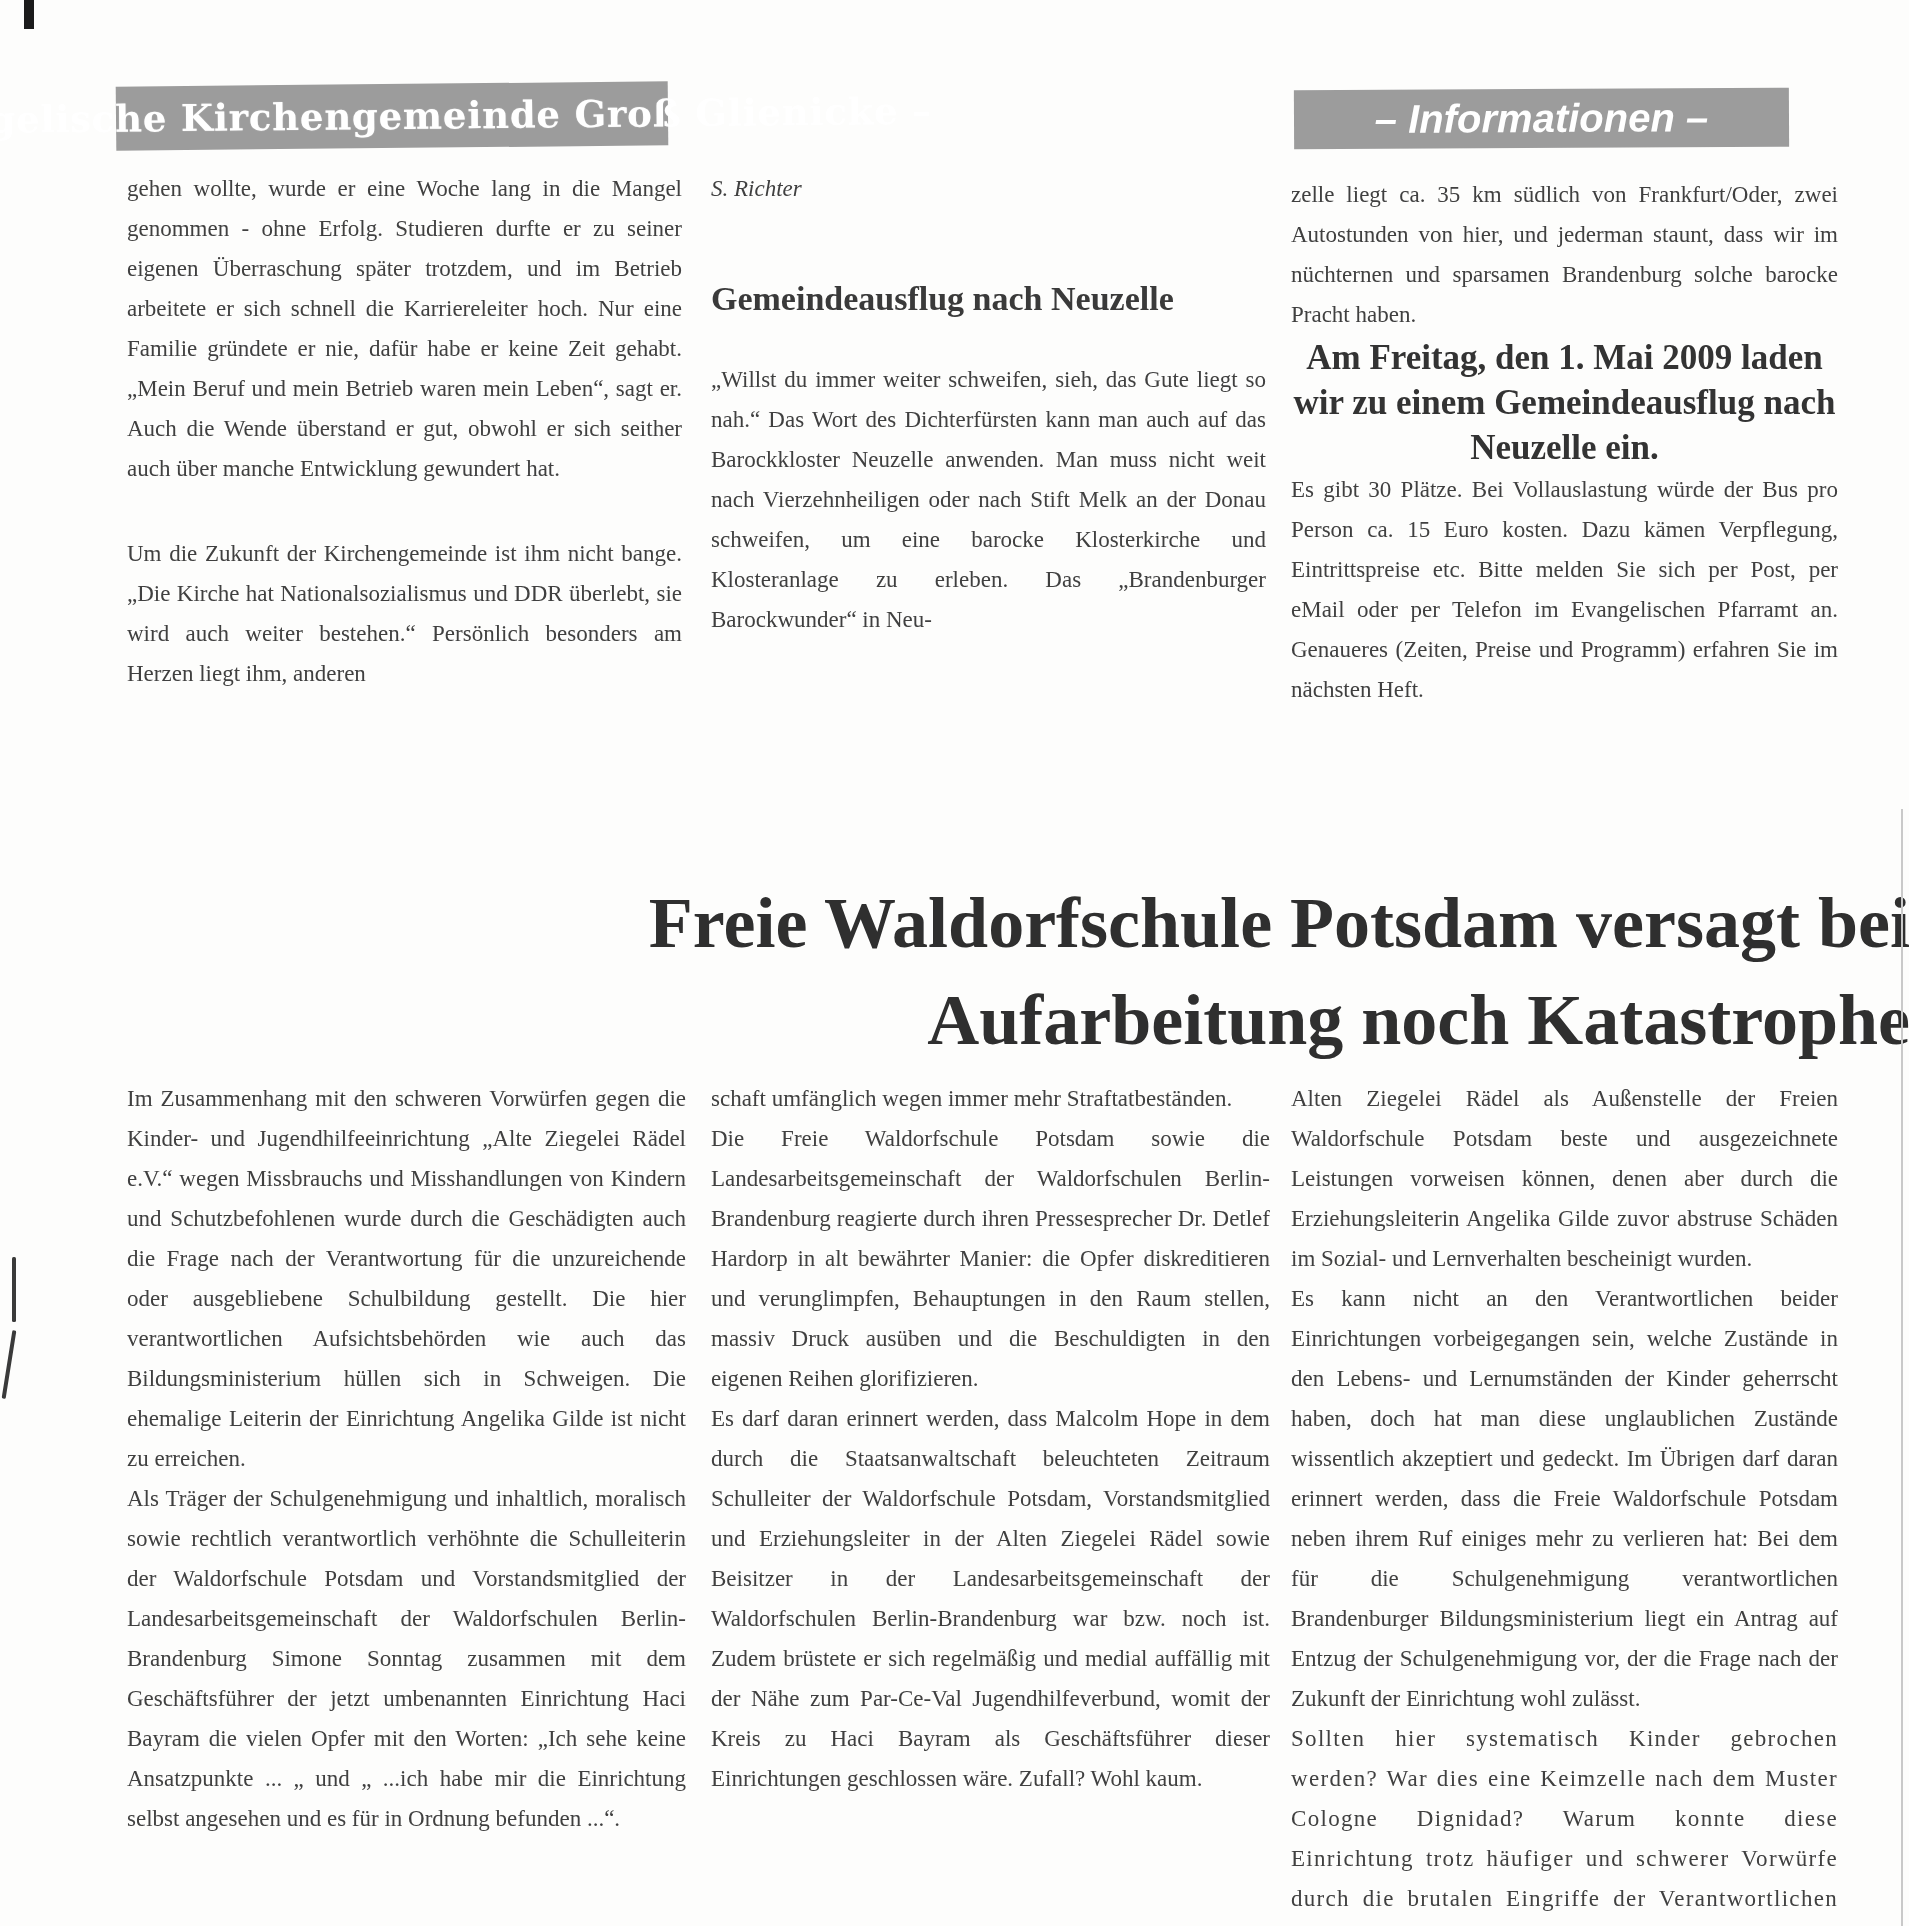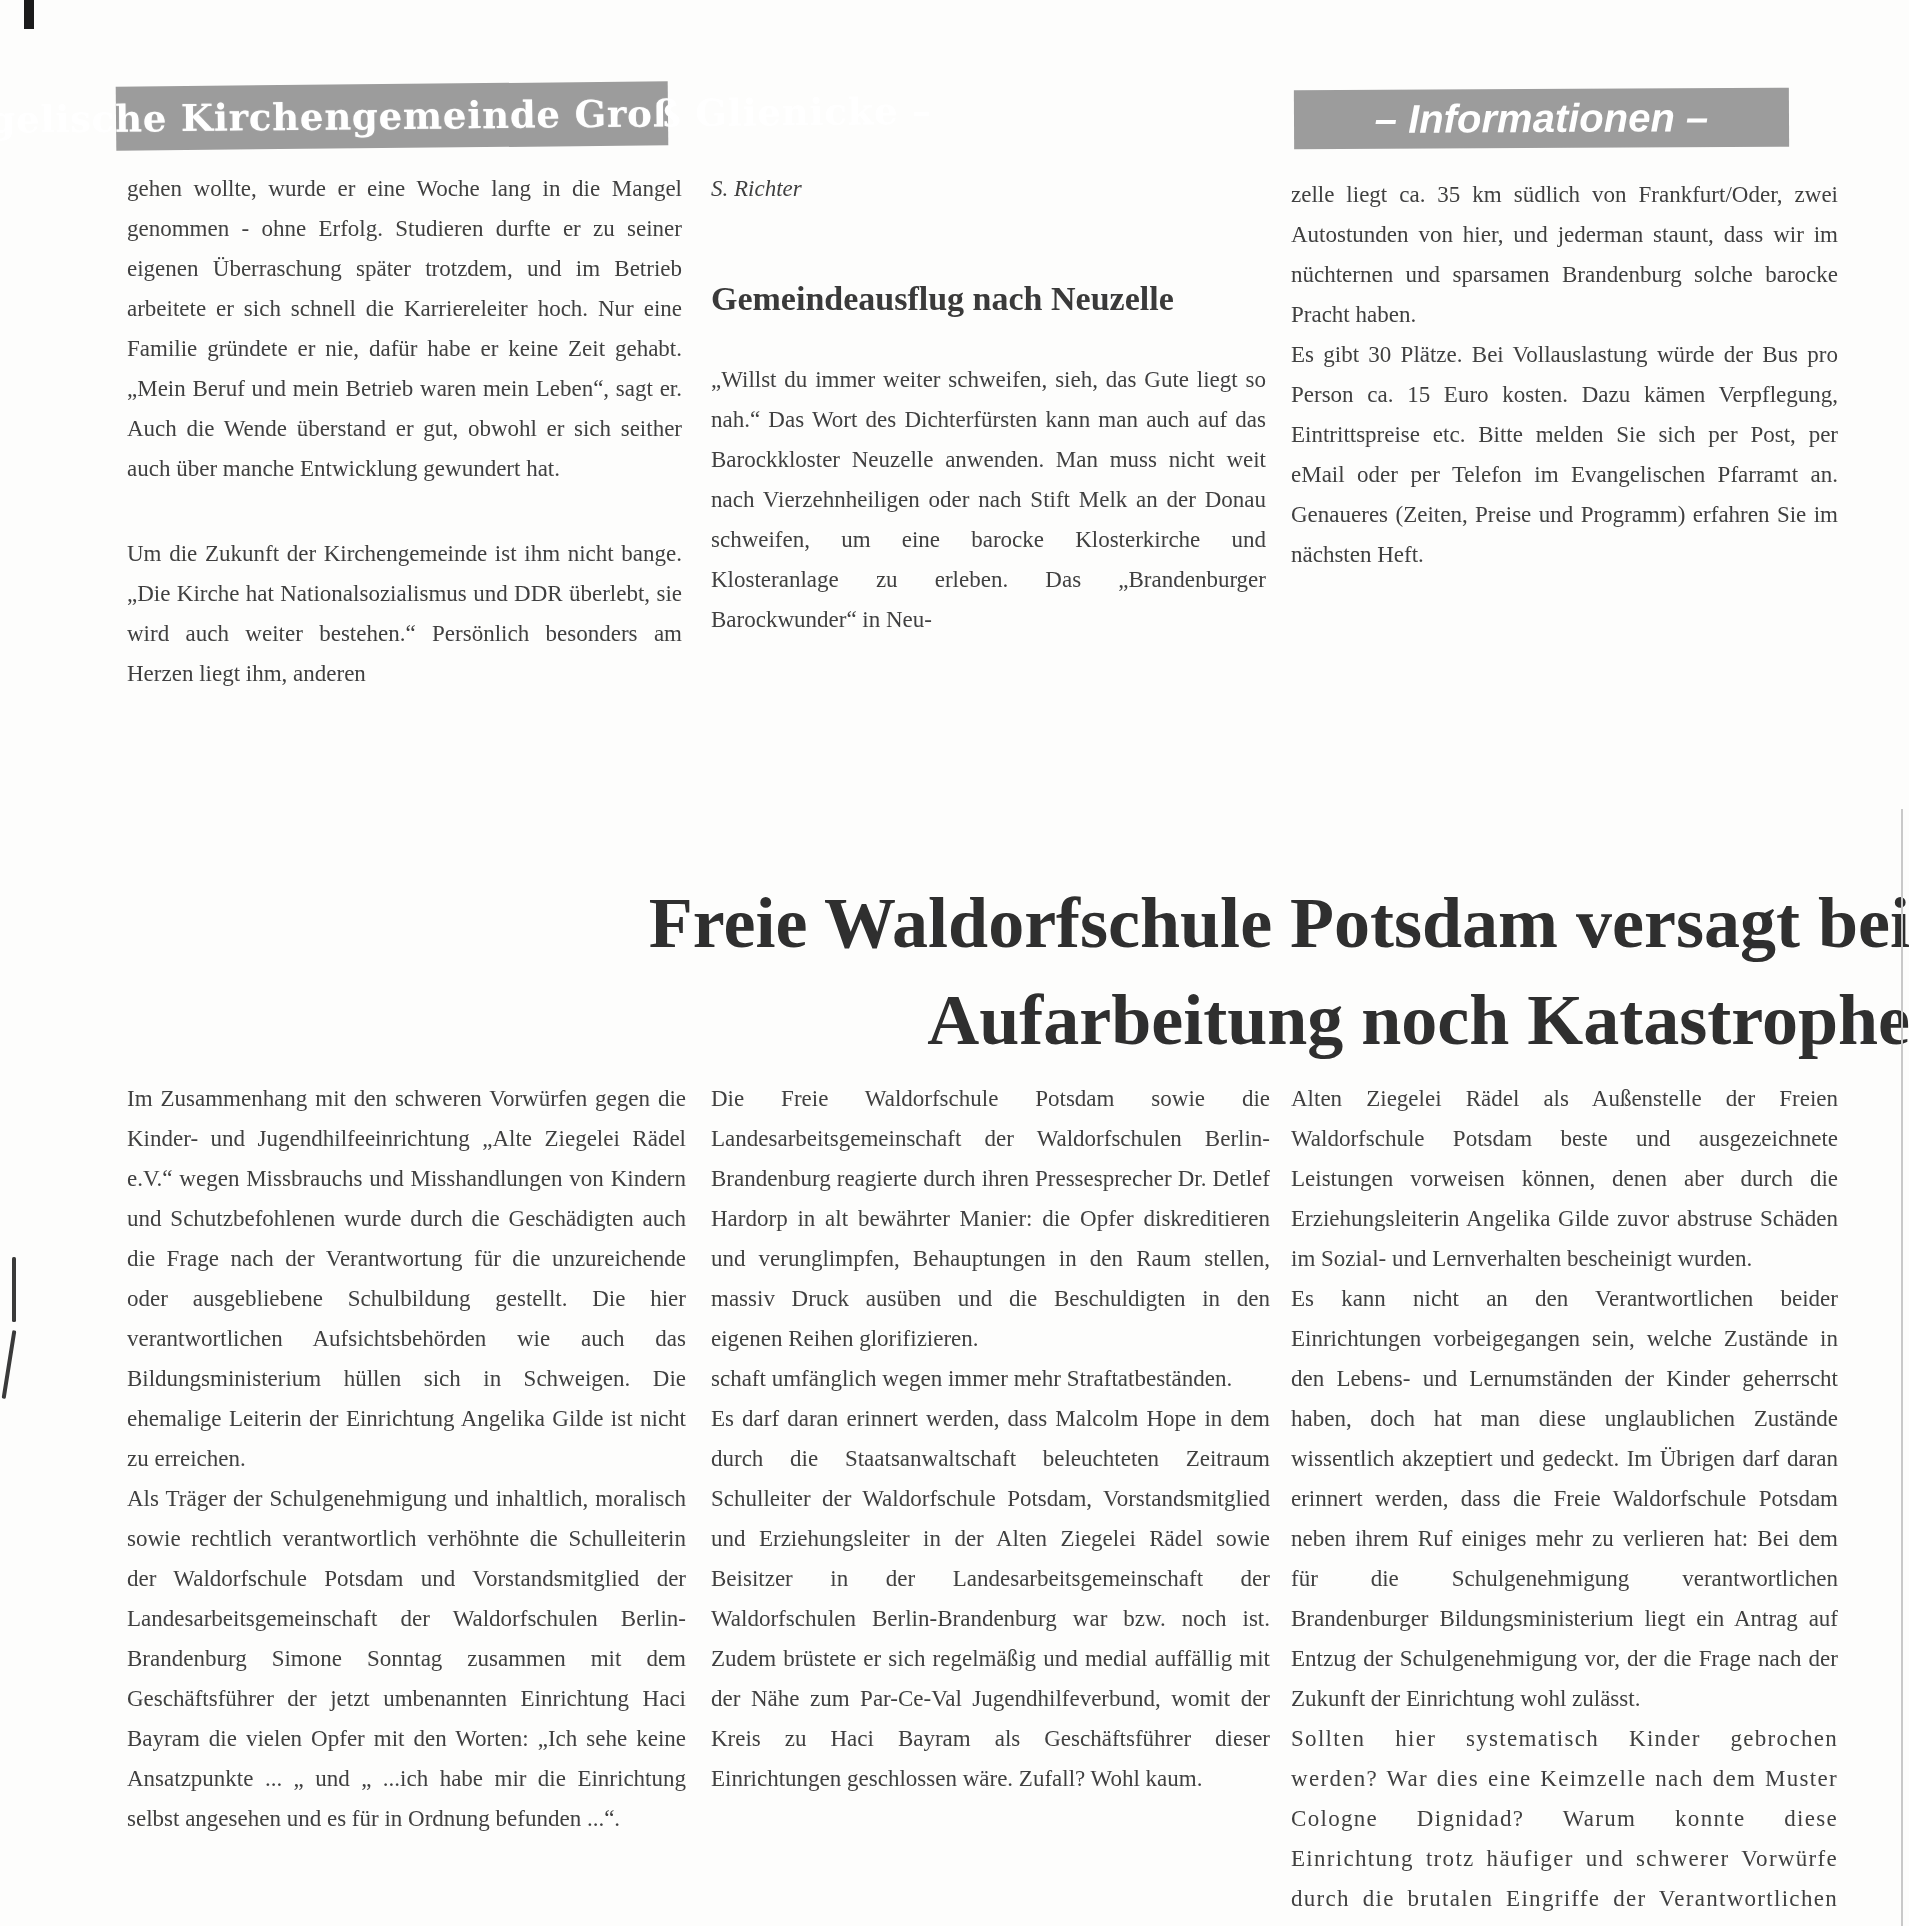--- a/index.html
+++ b/index.html
@@ -82,37 +82,38 @@
   </div>
 
   <div class="col top-col2">
     <p class="byline">S. Richter</p>
     <p class="subhead">Gemeindeausflug nach Neuzelle</p>
     <p>„Willst du immer weiter schweifen, sieh, das Gute liegt so nah.“ Das Wort des Dichterfürsten kann man auch auf das Barockkloster Neuzelle anwenden. Man muss nicht weit nach Vierzehnheiligen oder nach Stift Melk an der Donau schweifen, um eine barocke Klosterkirche und Klosteranlage zu erleben. Das „Brandenburger Barockwunder“ in Neu-</p>
   </div>
 
   <div class="col top-col3">
     <p>zelle liegt ca. 35 km südlich von Frankfurt/Oder, zwei Autostunden von hier, und jederman staunt, dass wir im nüchternen und sparsamen Brandenburg solche barocke Pracht haben.</p>
+    <p class="invite">Am Freitag, den 1. Mai 2009 laden wir zu einem Gemeindeausflug nach Neuzelle ein.</p>
     <p>Es gibt 30 Plätze. Bei Vollauslastung würde der Bus pro Person ca. 15 Euro kosten. Dazu kämen Verpflegung, Eintrittspreise etc. Bitte melden Sie sich per Post, per eMail oder per Telefon im Evangelischen Pfarramt an. Genaueres (Zeiten, Preise und Programm) erfahren Sie im nächsten Heft.</p>
   </div>
 
   <div class="headline">
     <div>Freie Waldorfschule Potsdam versagt bei</div>
     <div>Aufarbeitung noch Katastrophe</div>
   </div>
 
   <div class="col art-col1">
     <p>Im Zusammenhang mit den schweren Vorwürfen gegen die Kinder- und Jugendhilfeeinrichtung „Alte Ziegelei Rädel e.V.“ wegen Missbrauchs und Misshandlungen von Kindern und Schutzbefohlenen wurde durch die Geschädigten auch die Frage nach der Verantwortung für die unzureichende oder ausgebliebene Schulbildung gestellt. Die hier verantwortlichen Aufsichtsbehörden wie auch das Bildungsministerium hüllen sich in Schweigen. Die ehemalige Leiterin der Einrichtung Angelika Gilde ist nicht zu erreichen.</p>
     <p>Als Träger der Schulgenehmigung und inhaltlich, moralisch sowie rechtlich verantwortlich verhöhnte die Schulleiterin der Waldorfschule Potsdam und Vorstandsmitglied der Landesarbeitsgemeinschaft der Waldorfschulen Berlin-Brandenburg Simone Sonntag zusammen mit dem Geschäftsführer der jetzt umbenannten Einrichtung Haci Bayram die vielen Opfer mit den Worten: „Ich sehe keine Ansatzpunkte ... „ und „ ...ich habe mir die Einrichtung selbst angesehen und es für in Ordnung befunden ...“.</p>
 
   </div>
 
   <div class="col art-col2">
+    <p>schaft umfänglich wegen immer mehr Straftatbeständen.</p>
     <p>Die Freie Waldorfschule Potsdam sowie die Landesarbeitsgemeinschaft der Waldorfschulen Berlin-Brandenburg reagierte durch ihren Pressesprecher Dr. Detlef Hardorp in alt bewährter Manier: die Opfer diskreditieren und verunglimpfen, Behauptungen in den Raum stellen, massiv Druck ausüben und die Beschuldigten in den eigenen Reihen glorifizieren.</p>
-    <p>schaft umfänglich wegen immer mehr Straftatbeständen.</p>
     <p>Es darf daran erinnert werden, dass Malcolm Hope in dem durch die Staatsanwaltschaft beleuchteten Zeitraum Schulleiter der Waldorfschule Potsdam, Vorstandsmitglied und Erziehungsleiter in der Alten Ziegelei Rädel sowie Beisitzer in der Landesarbeitsgemeinschaft der Waldorfschulen Berlin-Brandenburg war bzw. noch ist. Zudem brüstete er sich regelmäßig und medial auffällig mit der Nähe zum Par-Ce-Val Jugendhilfeverbund, womit der Kreis zu Haci Bayram als Geschäftsführer dieser Einrichtungen geschlossen wäre. Zufall? Wohl kaum.</p>
 
   </div>
 
   <div class="col art-col3">
     <p>Alten Ziegelei Rädel als Außenstelle der Freien Waldorfschule Potsdam beste und ausgezeichnete Leistungen vorweisen können, denen aber durch die Erziehungsleiterin Angelika Gilde zuvor abstruse Schäden im Sozial- und Lernverhalten bescheinigt wurden.</p>
     <p>Es kann nicht an den Verantwortlichen beider Einrichtungen vorbeigegangen sein, welche Zustände in den Lebens- und Lernumständen der Kinder geherrscht haben, doch hat man diese unglaublichen Zustände wissentlich akzeptiert und gedeckt. Im Übrigen darf daran erinnert werden, dass die Freie Waldorfschule Potsdam neben ihrem Ruf einiges mehr zu verlieren hat: Bei dem für die Schulgenehmigung verantwortlichen Brandenburger Bildungsministerium liegt ein Antrag auf Entzug der Schulgenehmigung vor, der die Frage nach der Zukunft der Einrichtung wohl zulässt.</p>
     <p class="tracked">Sollten hier systematisch Kinder gebrochen werden? War dies eine Keimzelle nach dem Muster Cologne Dignidad? Warum konnte diese Einrichtung trotz häufiger und schwerer Vorwürfe durch die brutalen Eingriffe der Verantwortlichen bis hin zu den Jugendämtern in ihrem Handeln fortfahren? Gibt es dort übergeordnete Interessen? Entwickelte sich hier ein Netzwerk oder eine Parallelgesellschaft?</p>
 
   </div>

